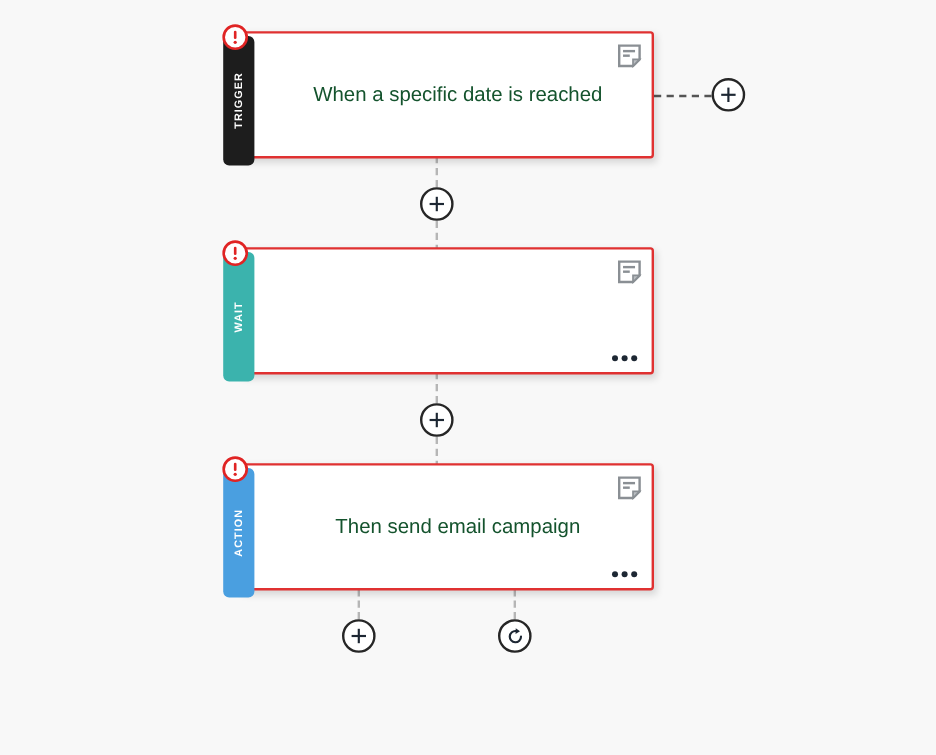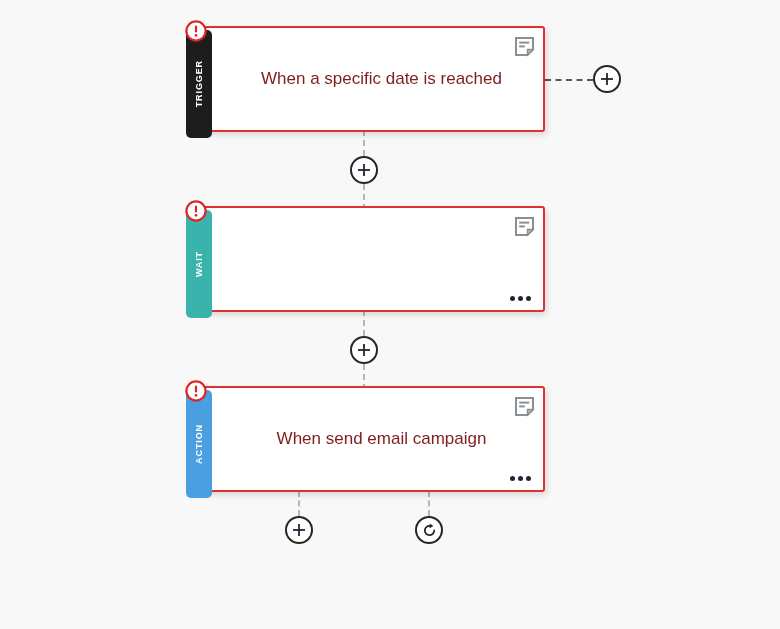--- a/index.html
+++ b/index.html
@@ -98,21 +98,21 @@
   .step-title {
     position: absolute;
     left: 28px;
     right: 10px;
     top: 0;
     height: 102px;
     display: flex;
     align-items: center;
     justify-content: center;
     font-size: 17px;
-    color: #7f1d1d;
+    color: #14532d;
     text-align: center;
     line-height: 1.25;
   }
 
   
   .err-badge {
     position: absolute;
     left: -1px;
     top: -6px;
     width: 22px;
@@ -242,21 +242,21 @@
     <span class="glyph">
       <svg viewBox="0 0 14 14" width="14" height="14" aria-hidden="true">
         <rect x="6.1" y="1" width="1.8" height="12" fill="#1d2733"></rect>
         <rect x="1" y="6.1" width="12" height="1.8" fill="#1d2733"></rect>
       </svg>
     </span>
   </div>
 
   <div class="step" style="left:186px; top:386px;">
     <div class="step-card">
-      <div class="step-title">When send email campaign</div>
+      <div class="step-title">Then send email campaign</div>
       <div class="note-icon">
         <svg viewBox="0 0 21 21" width="21" height="21" aria-hidden="true">
           <path d="M2 2 H19 V13.5 L13.5 19 H2 Z" fill="#ffffff" stroke="#8a8f94" stroke-width="2"></path>
           <path d="M13.5 19 V13.5 H19 Z" fill="#b9bdc1" stroke="#8a8f94" stroke-width="1.4"></path>
           <rect x="5.2" y="5.6" width="10" height="2" fill="#8a8f94"></rect>
           <rect x="5.2" y="9.4" width="5.6" height="2" fill="#8a8f94"></rect>
         </svg>
       </div>
       <div class="dots">
         <i></i>

